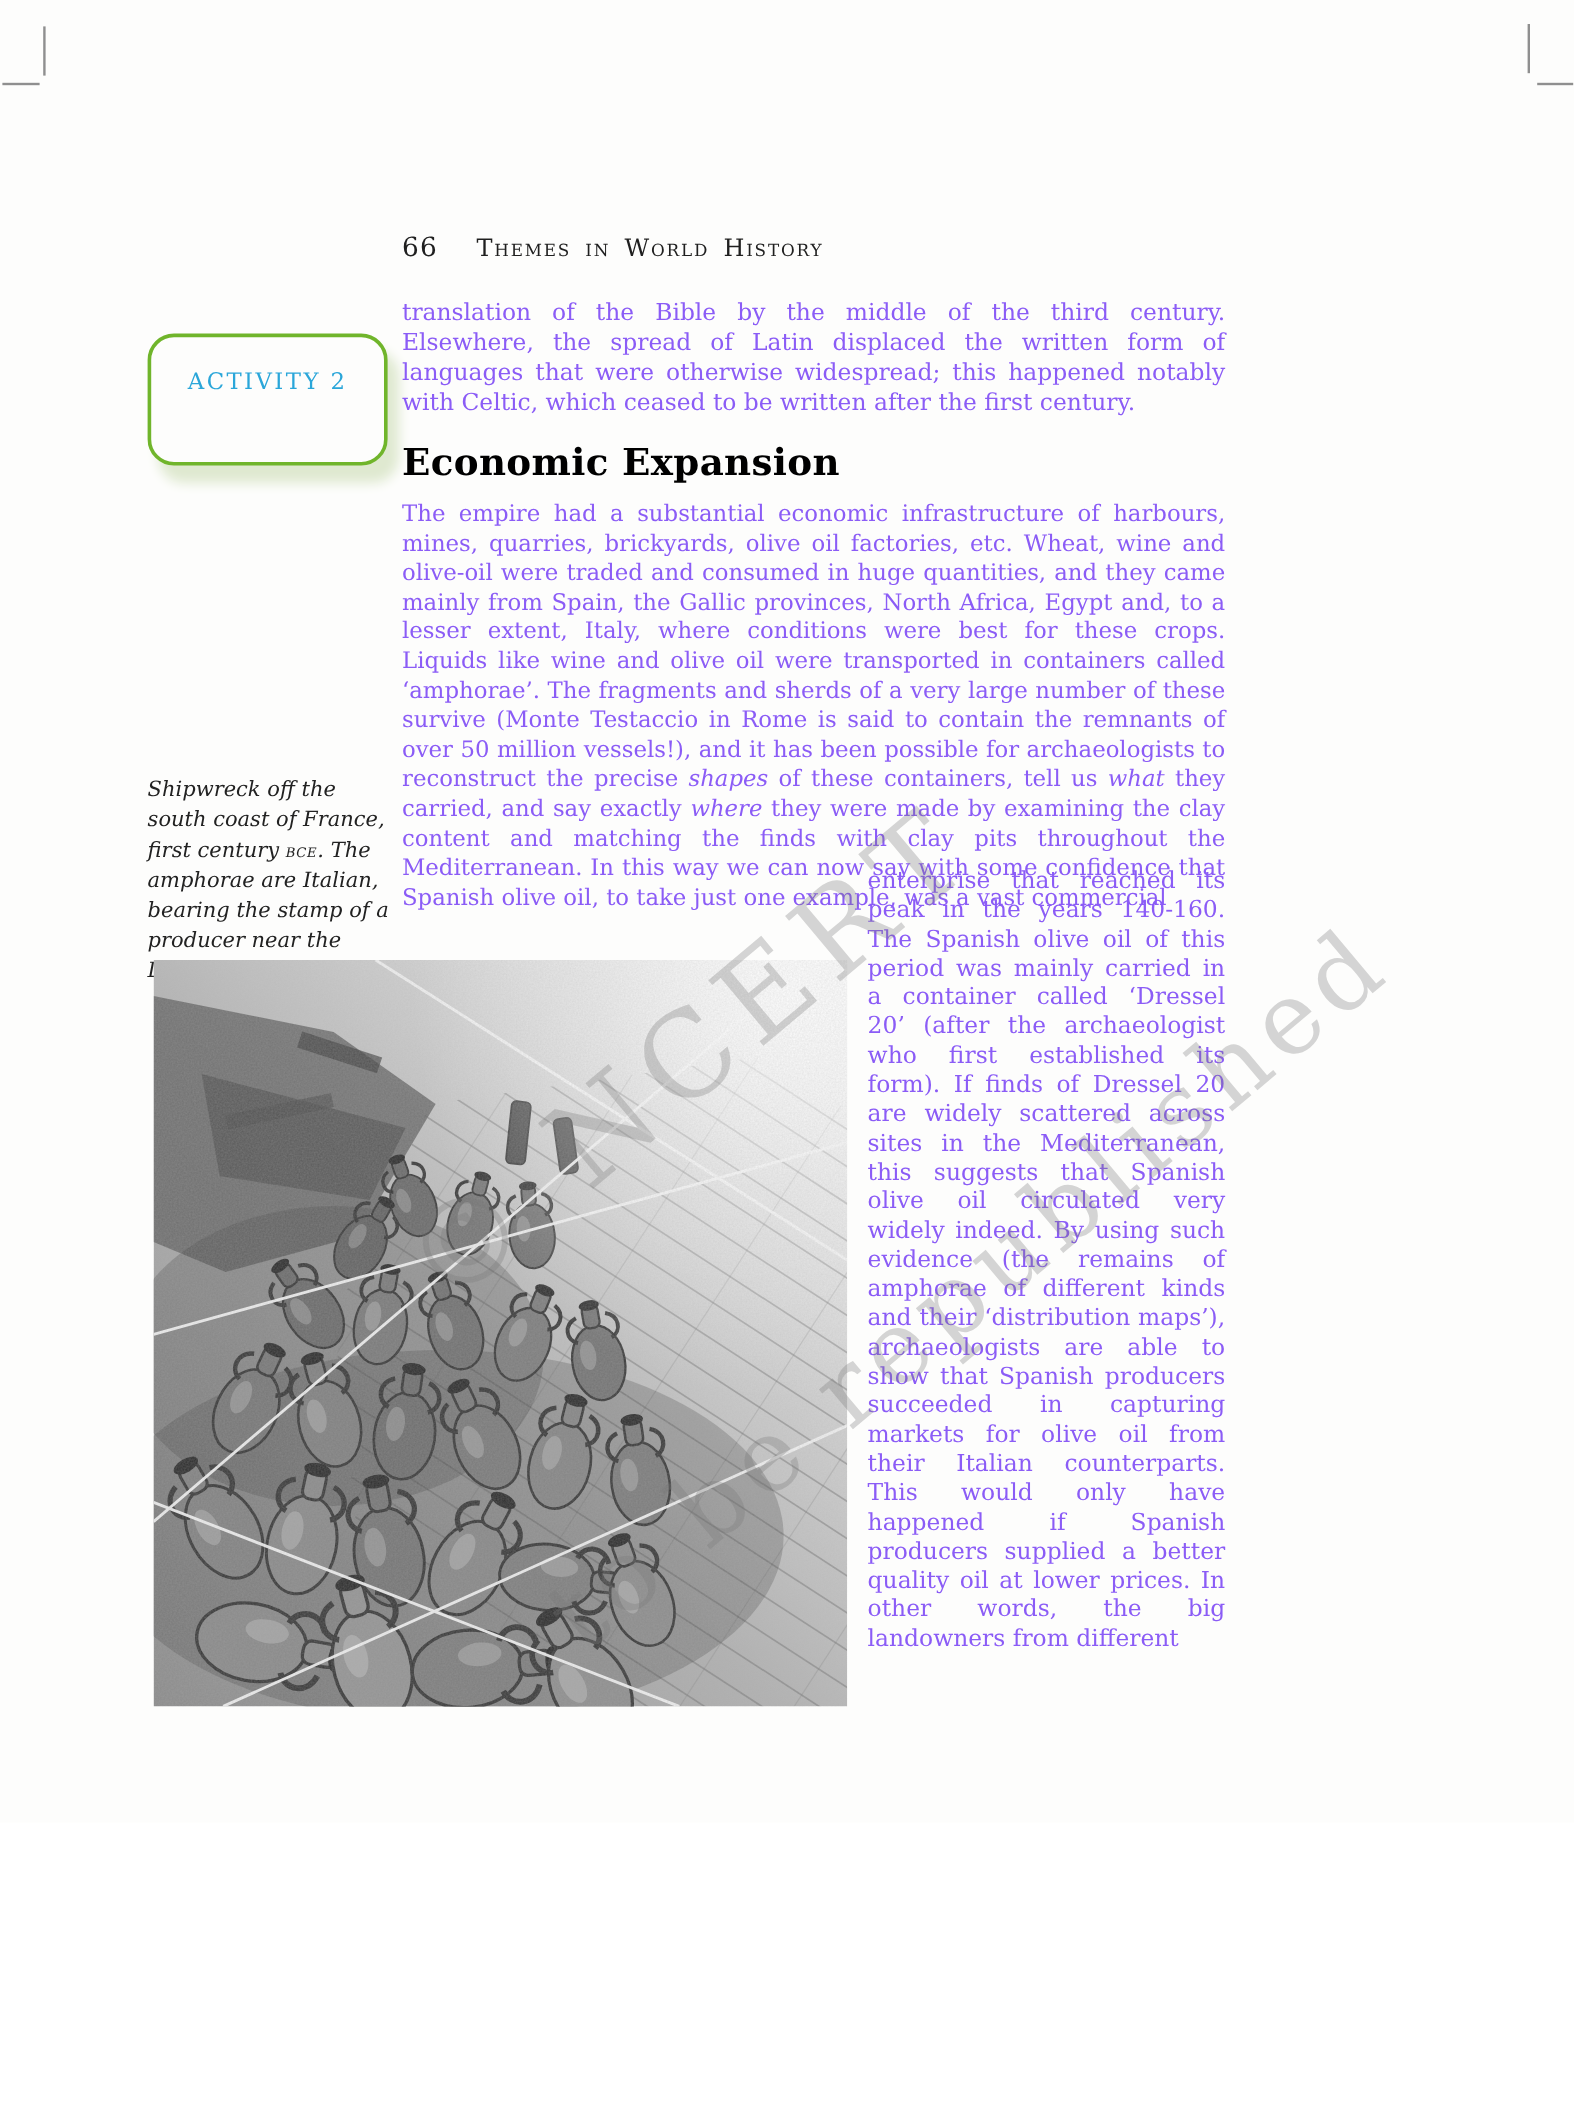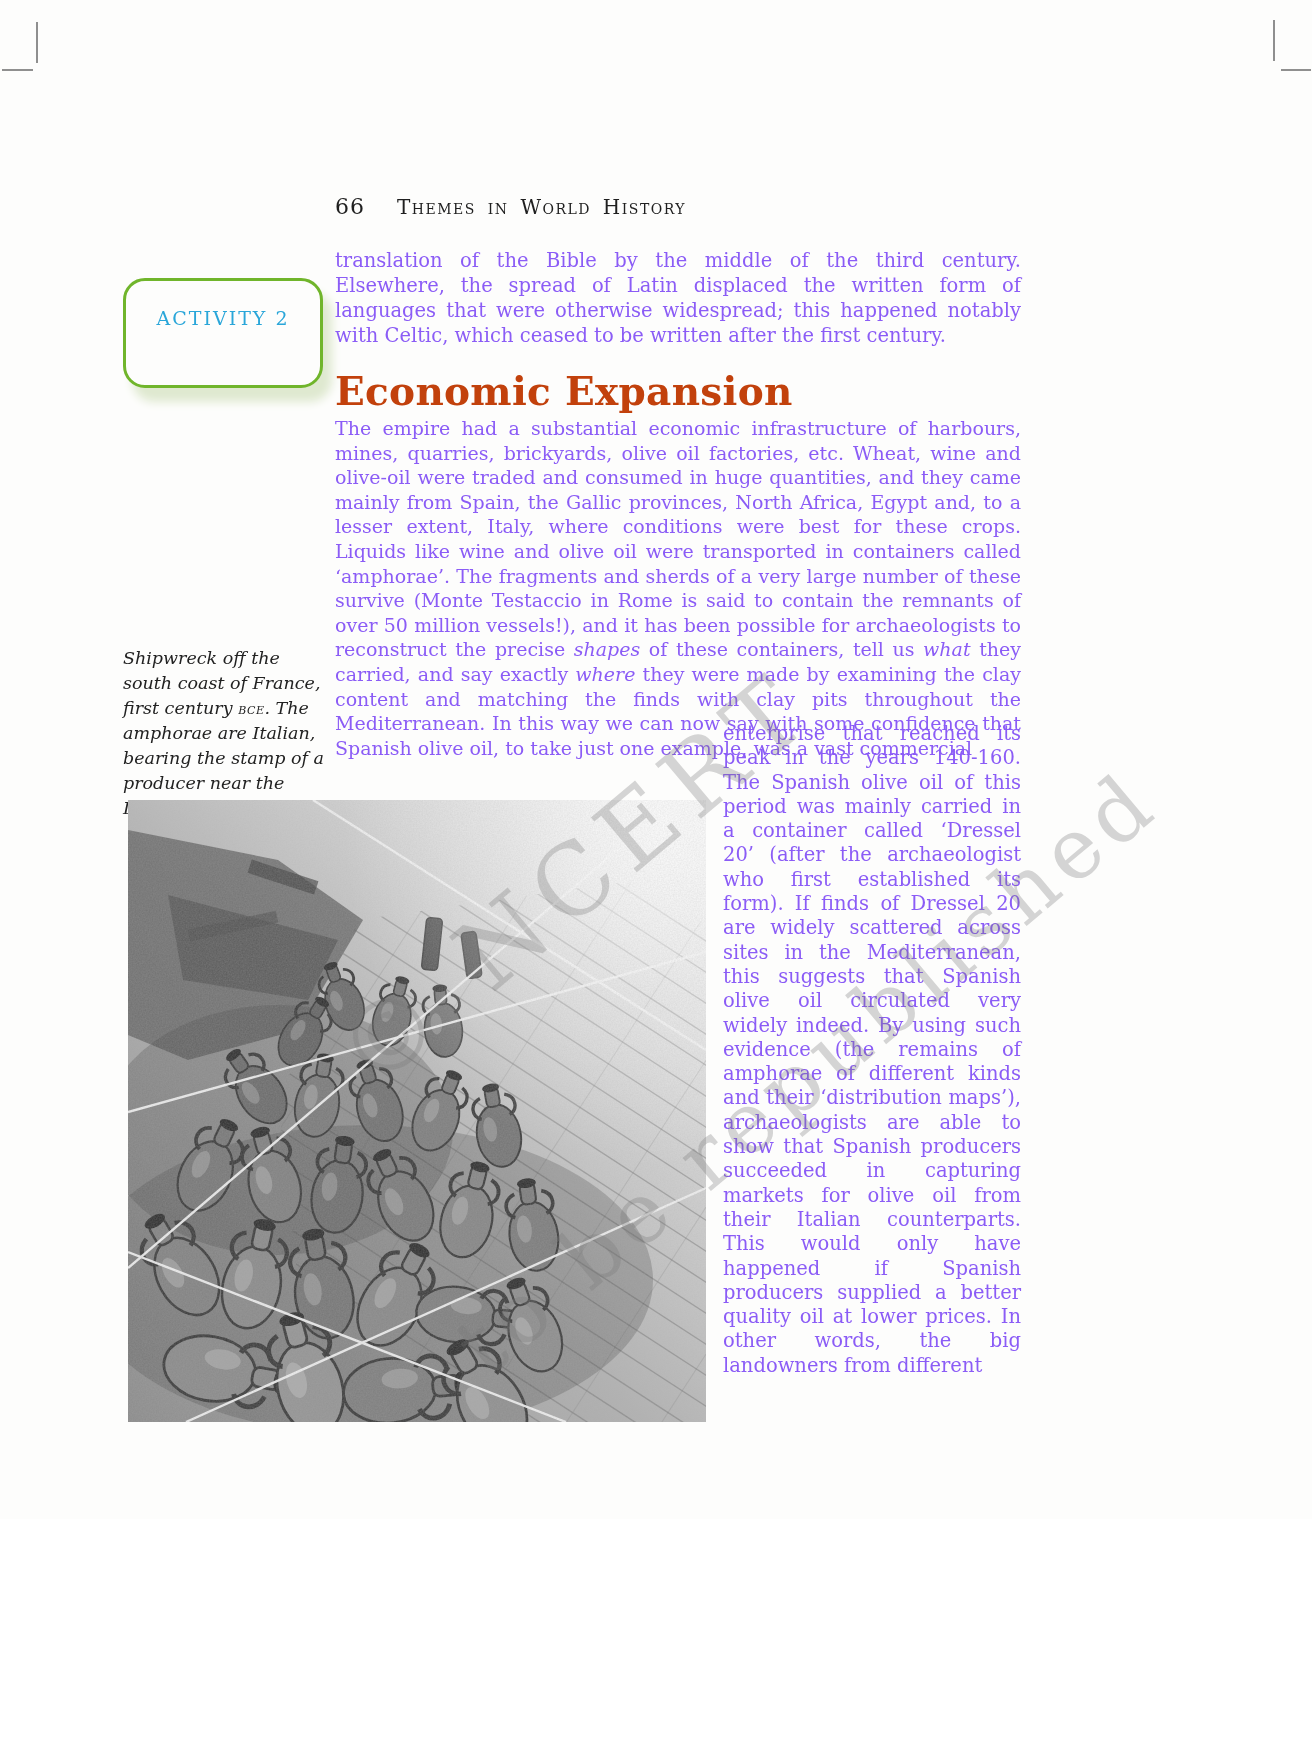--- a/index.html
+++ b/index.html
@@ -32,21 +32,21 @@
   .caption {
     position:absolute; left:123px; top:646px; width:206px;
     font-style:italic; font-size:17.5px; line-height:25px; color:#222;
   }
   .caption .era { font-variant:small-caps; font-size:16px; letter-spacing:0.5px; }
 
   .para { position:absolute; margin:0; text-align:justify; color:#8b5cf6; }
   .para1 { left:335px; top:248px; width:686px; font-size:19.5px; line-height:25px; }
   .heading {
     position:absolute; left:335px; top:368px; margin:0;
-    font-size:39px; font-weight:700; color:#c2410c; letter-spacing:0.3px;
+    font-size:31px; font-weight:700; color:#000000; letter-spacing:0.3px;
   }
   .para2 { left:335px; top:416px; width:686px; font-size:19px;  line-height:24.6px; }
   .para3 { left:723px; top:722px; width:298px; font-size:19.5px; line-height:24.3px; }
   em { font-style:italic; }
 
   .photo { position:absolute; left:128px; top:800px; width:578px; height:622px; margin:0; }
   .photo svg { display:block; width:100%; height:100%; }
 
   .wm {
     position:absolute; pointer-events:none; white-space:nowrap; z-index:5;

